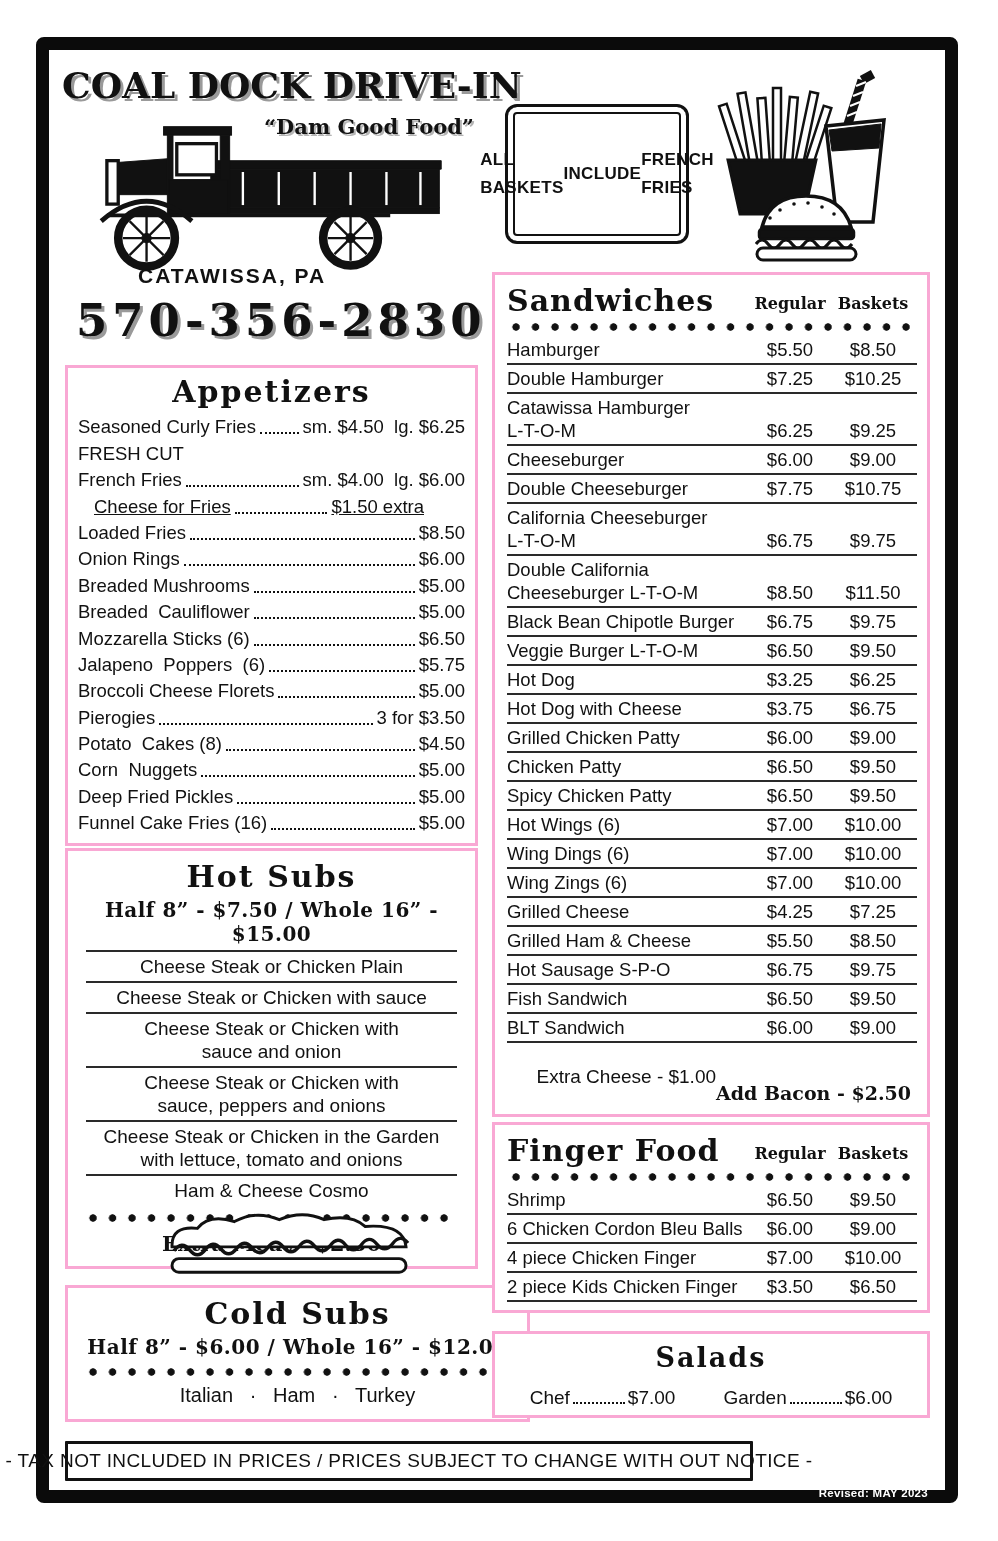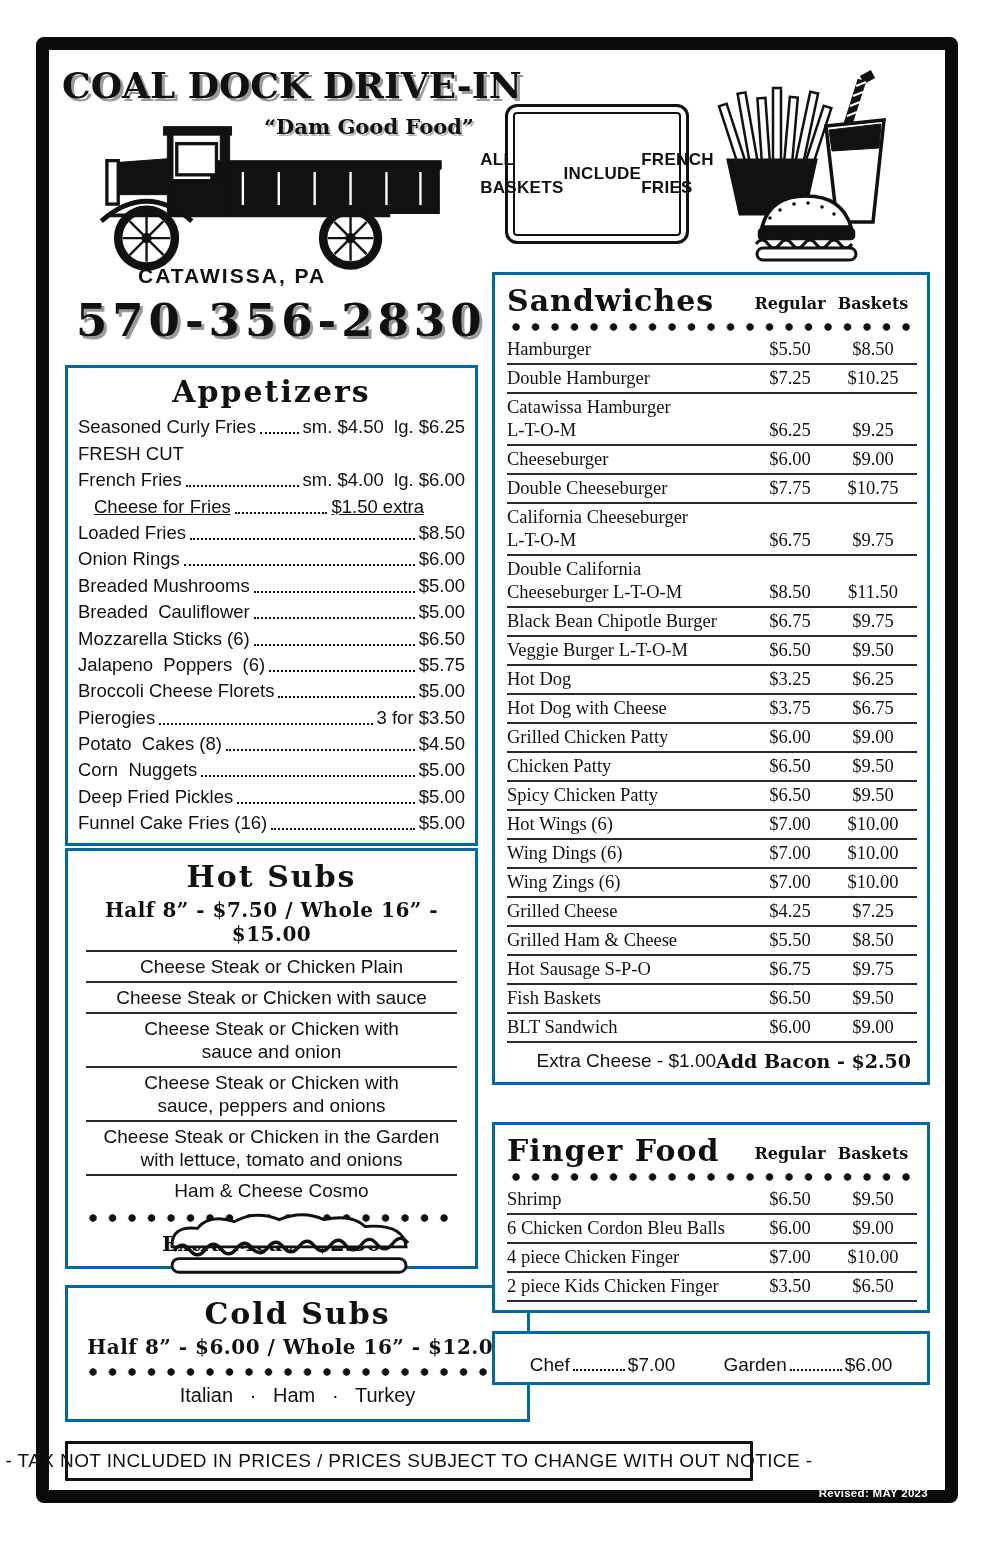--- a/index.html
+++ b/index.html
@@ -6,21 +6,21 @@
   body{width:998px;height:1541px;position:relative;overflow:hidden;
        font-family:"Liberation Sans",sans-serif;color:#111;}
 
   
   .frame{position:absolute;left:36px;top:37px;width:896px;height:1440px;
          border:13px solid #0b0b0b;border-radius:8px;background:#fff;}
   .revised{position:absolute;top:1487px;right:70px;z-index:5;
            font:bold 11.5px "Liberation Sans",sans-serif;color:#fff;letter-spacing:.3px;}
 
   
-  .box{position:absolute;background:#fff;border:3px solid #0369a1;box-sizing:border-box;}
+  .box{position:absolute;background:#fff;border:3px solid #f9a8d4;box-sizing:border-box;}
 
   
   .brand-title{position:absolute;left:62px;top:64px;width:420px;white-space:nowrap;
        font:bold 36px "DejaVu Serif",serif;text-transform:uppercase;letter-spacing:0px;
        text-shadow:3px 3px 0 #9a9a9a;}
   .tagline{position:absolute;left:264px;top:114px;white-space:nowrap;
        font:bold 21px "DejaVu Serif",serif;text-shadow:2px 2px 0 #b5b5b5;}
   .truck{position:absolute;left:58px;top:104px;width:400px;height:170px;}
   .location{position:absolute;left:138px;top:264px;white-space:nowrap;
        font:bold 21px "Liberation Sans",sans-serif;letter-spacing:2px;text-transform:uppercase;}
@@ -38,26 +38,26 @@
   
   .dots{height:14px;background-image:radial-gradient(circle at 9px 7px,#111 3.4px,rgba(0,0,0,0) 4px);
         background-size:19.5px 14px;background-repeat:repeat-x;margin:2px 0;}
 
   
   .ptable{padding:8px 10px 8px 12px;}
   .sec-head{display:grid;grid-template-columns:1fr 78px 88px;align-items:end;}
   .sec-title{font:bold 30px "DejaVu Serif",serif;letter-spacing:1px;}
   .sec-col{font:bold 16px "DejaVu Serif",serif;text-align:center;padding-bottom:5px;}
   .srow{display:grid;grid-template-columns:1fr 78px 88px;align-items:end;
-        border-bottom:2px solid #2a2a2a;padding:2px 0;font-size:18.5px;font-family:Liberation Serif, serif;}
+        border-bottom:2px solid #2a2a2a;padding:2px 0;font-size:18.5px;}
   .srow .nm{white-space:pre-line;line-height:23px;}
   .srow .pr{text-align:center;line-height:23px;white-space:pre;}
   .extras-row{display:flex;justify-content:flex-end;align-items:center;
         padding:7px 6px 2px 10px;font-size:19px;}
-  .extras-row .bold2{font:bold 19px "DejaVu Serif",serif;}
+  .extras-row .bold2{font:bold 19px "DejaVu Serif",serif;margin-top:32px;}
 
   
   .arow{display:flex;align-items:flex-end;min-height:26.4px;font-size:18.5px;white-space:pre;}
   .arow .nm{white-space:pre;line-height:24px;}
   .arow .leader{flex:1 1 10px;min-width:8px;border-bottom:2.6px dotted #111;
         margin:0 4px 5px 4px;}
   .arow .pr{white-space:pre;line-height:24px;}
   .arow.indent{padding-left:16px;text-decoration:underline;}
   .arow.short{width:330px;}
 
@@ -413,21 +413,21 @@
         <span class="pr">$8.50</span>
       </div>
 
       <div class="srow">
         <span class="nm">Hot Sausage S-P-O</span>
         <span class="pr">$6.75</span>
         <span class="pr">$9.75</span>
       </div>
 
       <div class="srow">
-        <span class="nm">Fish Baskets</span>
+        <span class="nm">Fish Sandwich</span>
         <span class="pr">$6.50</span>
         <span class="pr">$9.50</span>
       </div>
 
       <div class="srow">
         <span class="nm">BLT Sandwich</span>
         <span class="pr">$6.00</span>
         <span class="pr">$9.00</span>
       </div>
     </div>
@@ -505,20 +505,21 @@
 
       <div class="srow">
         <span class="nm">2 piece Kids Chicken Finger</span>
         <span class="pr">$3.50</span>
         <span class="pr">$6.50</span>
       </div>
     </div>
 </div>
 
 <div class="box salads" style="left:492px;top:1331px;width:438px;">
+  <div class="sub-title" style="font-size:27px;">Salads</div>
   <div class="salad-row">
 
       <div class="salad-item">
         <span class="nm">Chef</span>
         <span class="leader"></span>
         <span class="pr">$7.00</span>
       </div>
 
       <div class="salad-item">
         <span class="nm">Garden</span>

